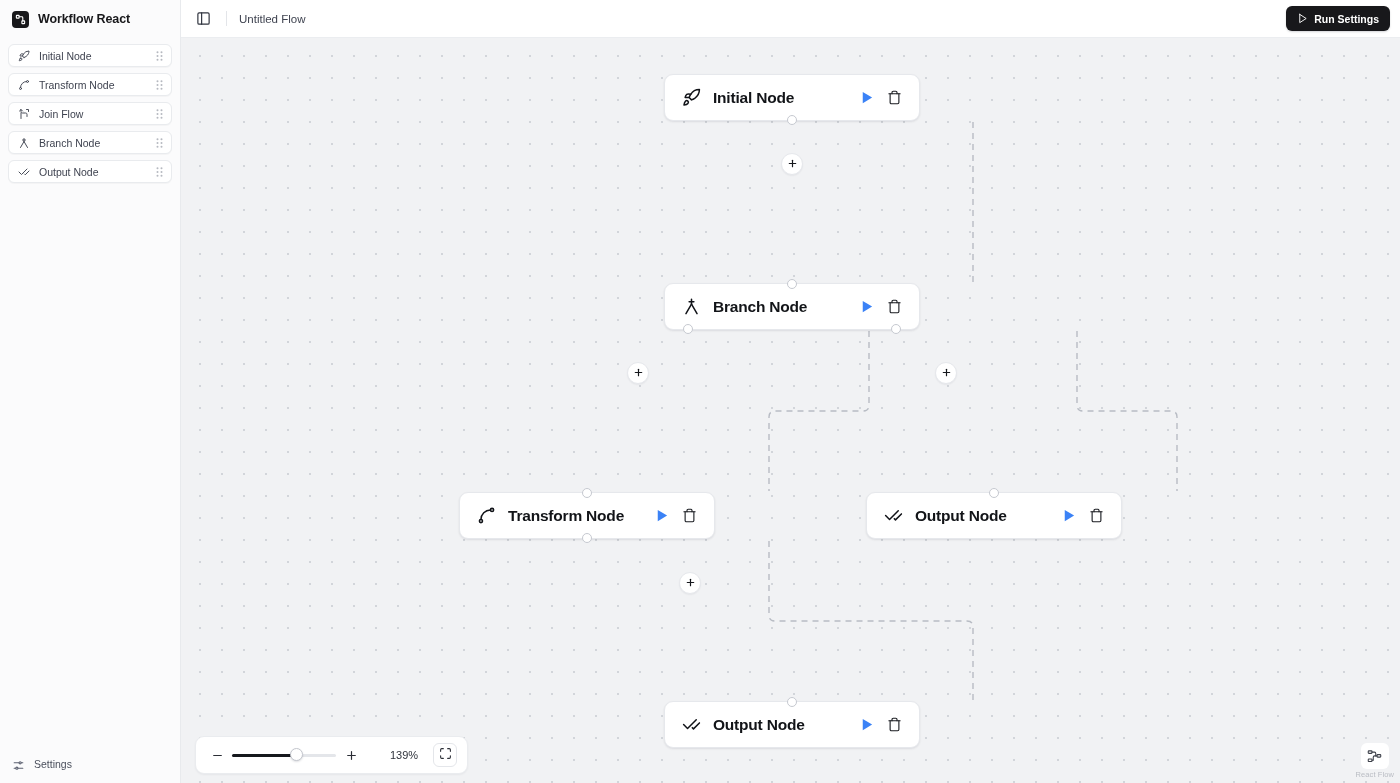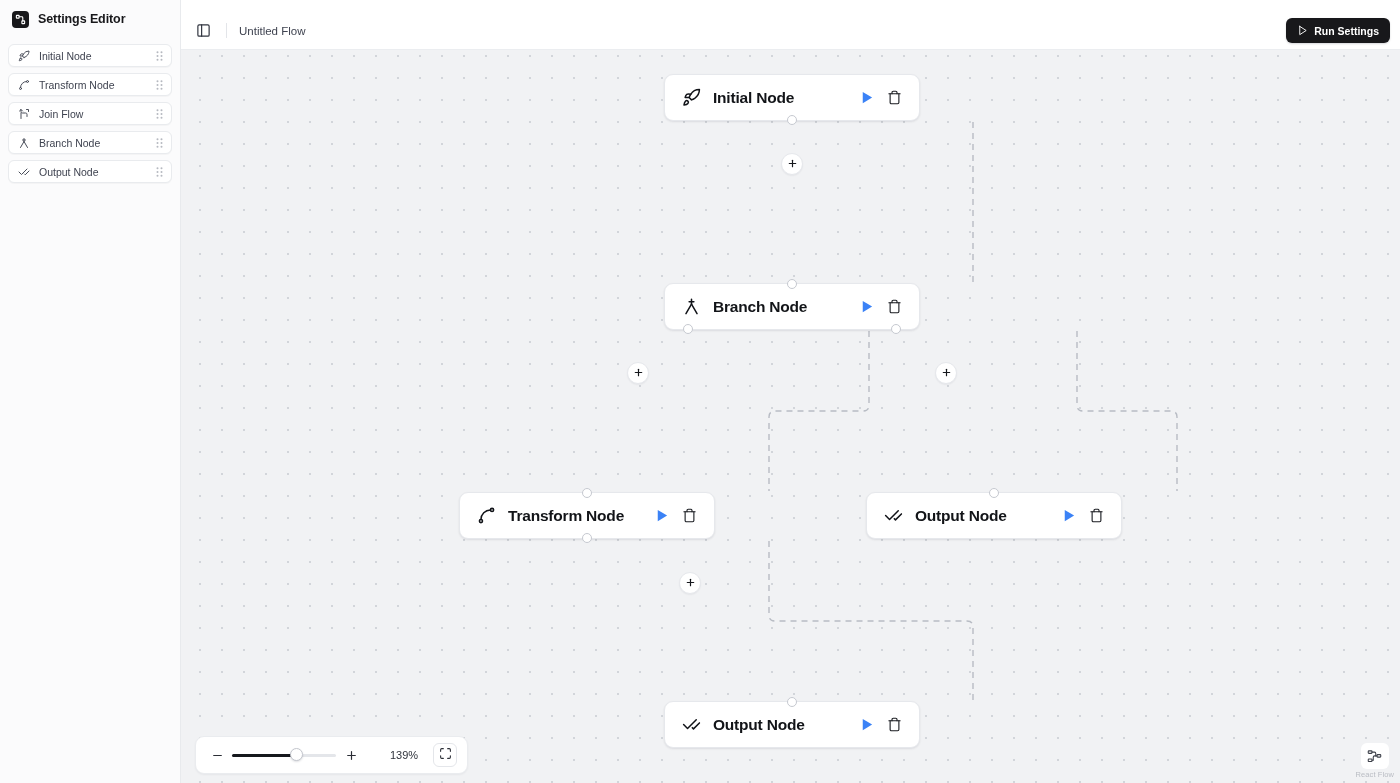--- a/index.html
+++ b/index.html
@@ -55,21 +55,21 @@
     cursor: pointer;
   }
   .settings-icon { width: 13px; height: 13px; color: #5b6070; flex:0 0 13px; }
   .settings-label { font-size: 10.5px; color: #4a4f5c; }
 
   
   #main { position: relative; flex: 1; height: 783px; }
   #topbar {
     position: absolute; top: 0; left: 0; right: 0; height: 38px;
     background: #ffffff; border-bottom: 1px solid #ebedf0;
-    display: flex; align-items: center; padding: 0 10px 0 12px; z-index: 30; margin-top: 12px;
+    display: flex; align-items: center; padding: 0 10px 0 12px; z-index: 30;
   }
   .panel-toggle {
     width: 20px; height: 20px; display: flex; align-items: center; justify-content: center;
     color: #30343f; cursor: pointer; border-radius: 4px;
   }
   .topbar-divider { width: 1px; height: 15px; background: #e3e5e9; margin: 0 12px 0 13px; }
   .flow-title { font-size: 11.5px; color: #3f4350; }
   .topbar-spacer { flex: 1; }
   .run-btn {
     display: flex; align-items: center; gap: 6px;
@@ -184,21 +184,21 @@
   <aside id="sidebar">
 
     <div class="brand">
       <span class="brand-logo">
         <svg width="11" height="11" viewBox="0 0 24 24" fill="none" stroke="#ffffff" stroke-width="2.4" stroke-linecap="round" stroke-linejoin="round">
           <rect x="3" y="3" width="6" height="6" rx="1"></rect>
             <rect x="15" y="15" width="6" height="6" rx="1"></rect>
           <path d="M9 6h6a2 2 0 0 1 2 2v7"></path>
         </svg>
       </span>
-      <span class="brand-title">Settings Editor</span>
+      <span class="brand-title">Workflow React</span>
     </div>
 
     <div class="palette">
 
       <div class="palette-item">
         <span class="palette-icon">
           <svg width="12" height="12" viewBox="0 0 24 24" fill="none" stroke="currentColor" stroke-width="1.9" stroke-linecap="round" stroke-linejoin="round">
             <path d="M4.5 16.5c-1.5 1.26-2 5-2 5s3.74-.5 5-2c.71-.84.7-2.13-.09-2.91a2.18 2.18 0 0 0-2.91-.09z"></path>
             <path d="m12 15-3-3a22 22 0 0 1 2-3.95A12.88 12.88 0 0 1 22 2c0 2.72-.78 7.5-6 11a22.35 22.35 0 0 1-4 2z"></path>
             <path d="M9 12H4s.55-3.03 2-4c1.62-1.08 5 0 5 0"></path>
@@ -297,20 +297,33 @@
             <circle cx="1.5" cy="5" r="1"></circle>
               <circle cx="5.5" cy="5" r="1"></circle>
             <circle cx="1.5" cy="8.7" r="1"></circle>
               <circle cx="5.5" cy="8.7" r="1"></circle>
           </svg>
         </span>
       </div>
 
     </div>
 
+    <div class="settings-row">
+      <span class="settings-icon">
+        <svg width="13" height="13" viewBox="0 0 24 24" fill="none" stroke="currentColor" stroke-width="1.9" stroke-linecap="round" stroke-linejoin="round">
+          <line x1="4" y1="7" x2="13" y2="7"></line>
+            <line x1="17" y1="7" x2="20" y2="7"></line>
+          <circle cx="15" cy="7" r="2"></circle>
+          <line x1="4" y1="17" x2="7" y2="17"></line>
+            <line x1="11" y1="17" x2="20" y2="17"></line>
+          <circle cx="9" cy="17" r="2"></circle>
+        </svg>
+      </span>
+      <span class="settings-label">Settings</span>
+    </div>
 
   </aside>
 
   <section id="main">
 
     <header id="topbar">
       <span class="panel-toggle">
         <svg width="15" height="15" viewBox="0 0 24 24" fill="none" stroke="currentColor" stroke-width="1.9" stroke-linecap="round" stroke-linejoin="round">
           <rect x="3" y="3" width="18" height="18" rx="2"></rect>
             <path d="M9 3v18"></path>

